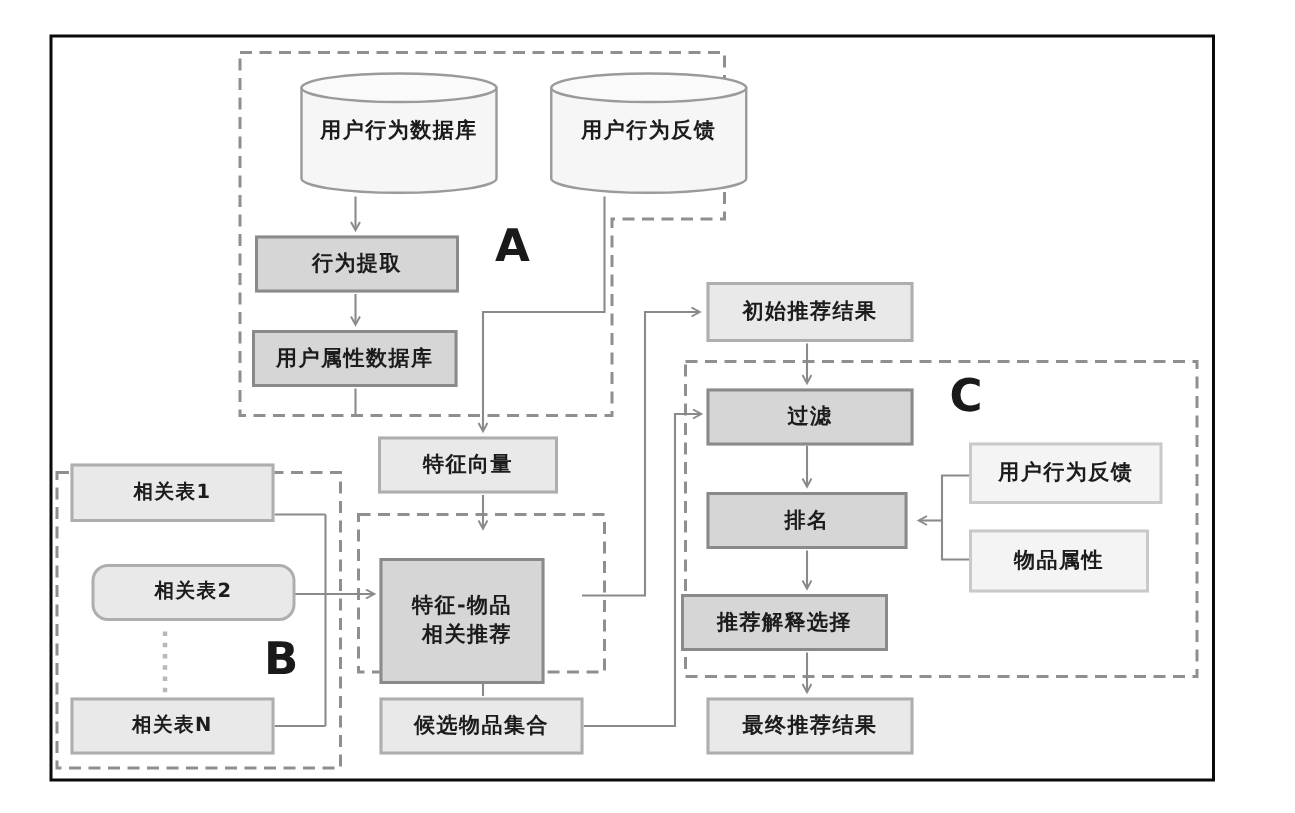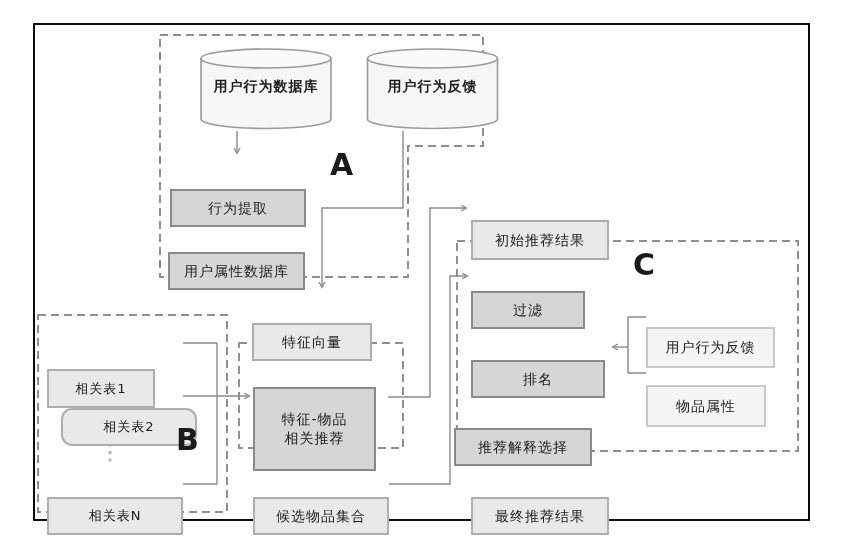--- a/index.html
+++ b/index.html
@@ -4,23 +4,22 @@
 <style>
   html,body{margin:0;padding:0;background:#ffffff;}
   .canvas{
     position:relative;width:863px;height:542px;background:#ffffff;overflow:hidden;
     font-family:"DejaVu Sans","Liberation Sans",sans-serif;color:#1c1c1c;
   }
   .frame{position:absolute;left:33px;top:23px;width:773px;height:494px;border:2px solid #0a0a0a;}
   svg.wires{position:absolute;left:0;top:0;width:863px;height:542px;}
   .node{
     position:absolute;display:flex;align-items:center;justify-content:center;
-    text-align:center;font-weight:400;font-size:14px;line-height:1.35;letter-spacing:1px;
+    text-align:right;font-weight:700;font-size:14px;line-height:1.35;letter-spacing:1px;
     box-sizing:border-box;
-    margin-top:32px;
   }
   .node.dark{background:#d6d6d6;border:2px solid #8a8a8a;}
   .node.light{background:#e9e9e9;border:2px solid #aeaeae;}
   .node.aux{background:#f4f4f4;border:2px solid #c9c9c9;}
   .node.small{font-size:13px;}
   .cyl{position:absolute;margin-left:30px;}
   .cyl svg{position:absolute;left:0;top:0;}
   .cyl .cyl-label{
     position:absolute;left:0;right:0;top:30px;text-align:center;
     font-weight:700;font-size:14px;letter-spacing:1px;
@@ -89,35 +88,35 @@
       <ellipse cx="66" cy="10.5" rx="65" ry="9.5" fill="#fafafa" stroke="#9a9a9a" stroke-width="1.6"></ellipse>
     </svg>
     <span class="cyl-label">用户行为反馈</span>
   </div>
 
   <div class="node dark" style="left:170px;top:157px;width:136px;height:38px;">行为提取</div>
   <div class="node dark" style="left:168px;top:220px;width:137px;height:38px;">用户属性数据库</div>
 
   <div class="node light" style="left:252px;top:291px;width:120px;height:38px;">特征向量</div>
 
-  <div class="node dark multiline" style="left:253px;top:355px;width:123px;height:84px;">
+  <div class="node dark multiline" style="left:253px;top:372px;width:110px;height:84px;">
     <div>
       <span>特征-物品</span>
       <span>相关推荐</span>
     </div>
   </div>
 
   <div class="node light" style="left:253px;top:465px;width:136px;height:38px;">候选物品集合</div>
 
-  <div class="node light small" style="left:47px;top:337px;width:108px;height:39px;">相关表1</div>
+  <div class="node light small" style="left:47px;top:309px;width:136px;height:39px;">相关表1</div>
   <div class="node light small" style="left:61px;top:376px;width:136px;height:38px;border-radius:11px;">相关表2</div>
   <div class="node light small" style="left:47px;top:465px;width:136px;height:38px;">相关表N</div>
 
   <div class="node light" style="left:471px;top:188px;width:138px;height:40px;">初始推荐结果</div>
-  <div class="node dark" style="left:471px;top:259px;width:114px;height:38px;">过滤</div>
+  <div class="node dark" style="left:471px;top:259px;width:138px;height:38px;">过滤</div>
   <div class="node dark" style="left:471px;top:328px;width:134px;height:38px;">排名</div>
   <div class="node dark" style="left:454px;top:396px;width:138px;height:38px;">推荐解释选择</div>
   <div class="node light" style="left:471px;top:465px;width:138px;height:38px;">最终推荐结果</div>
 
   <div class="node aux" style="left:646px;top:295px;width:129px;height:41px;">用户行为反馈</div>
   <div class="node aux" style="left:646px;top:353px;width:120px;height:42px;">物品属性</div>
 
   <div class="group-label" style="left:330px;top:147px;">A</div>
   <div class="group-label" style="left:176px;top:422px;">B</div>
   <div class="group-label" style="left:633px;top:247px;">C</div>

